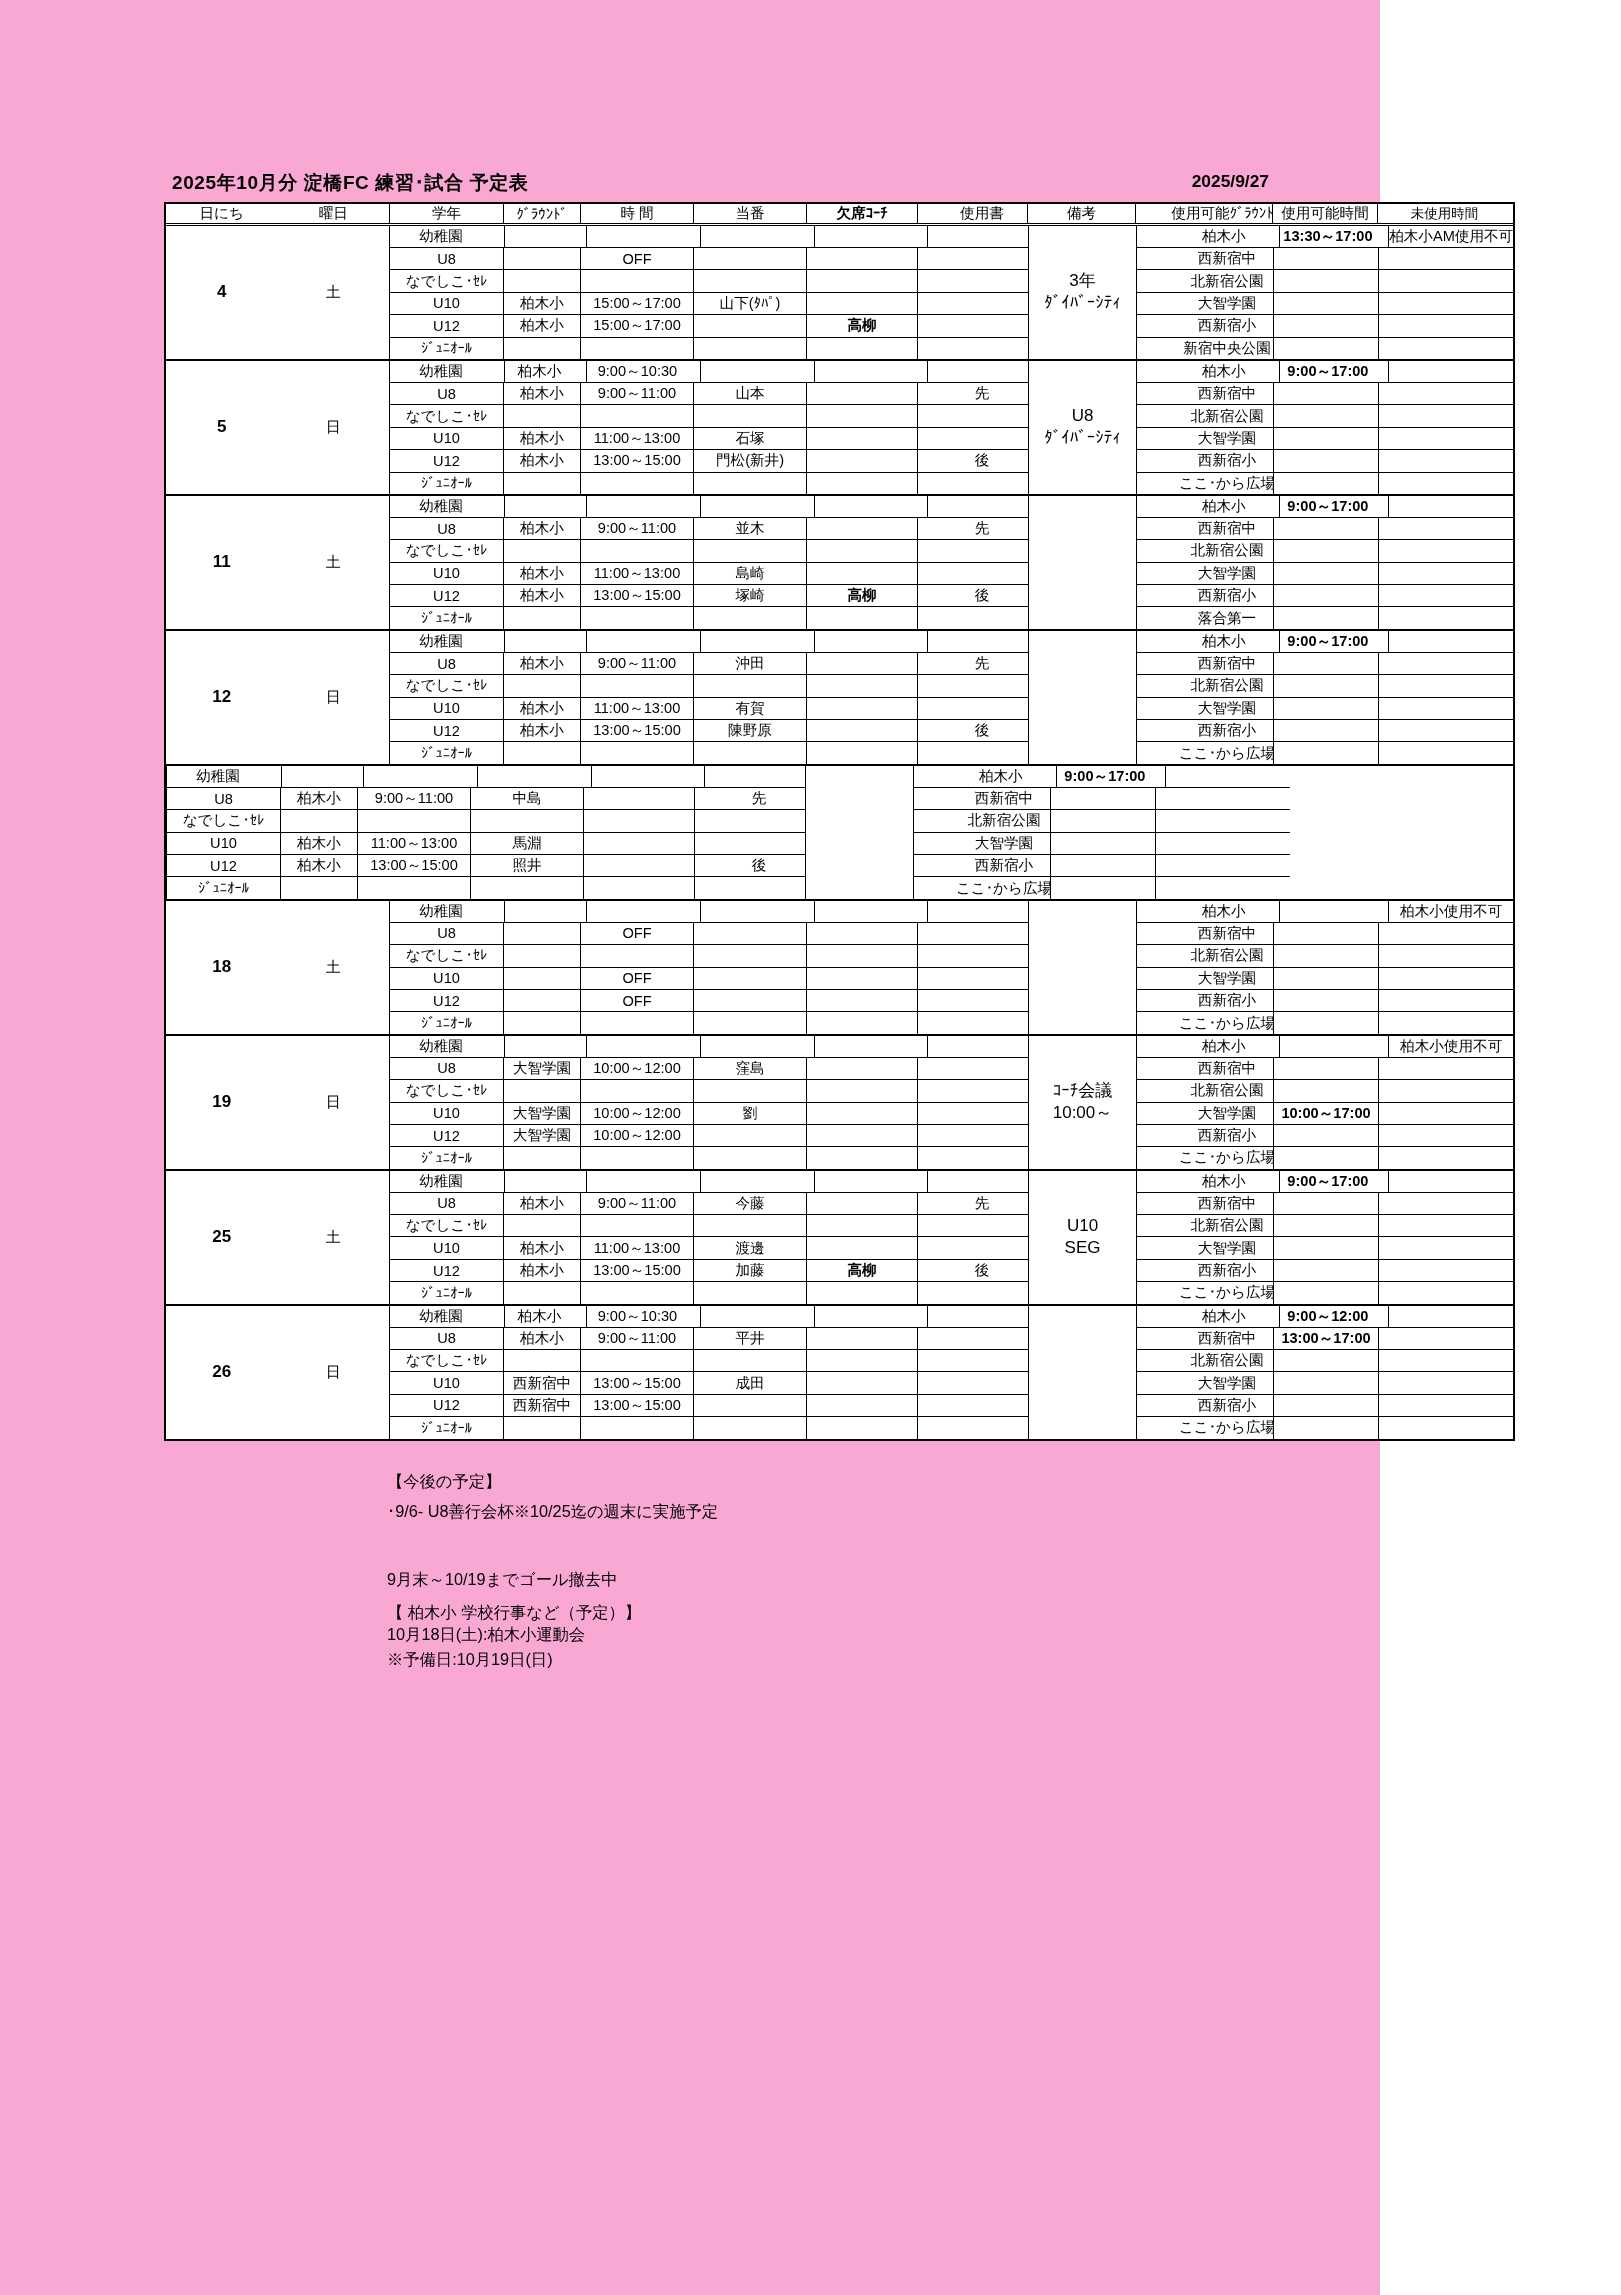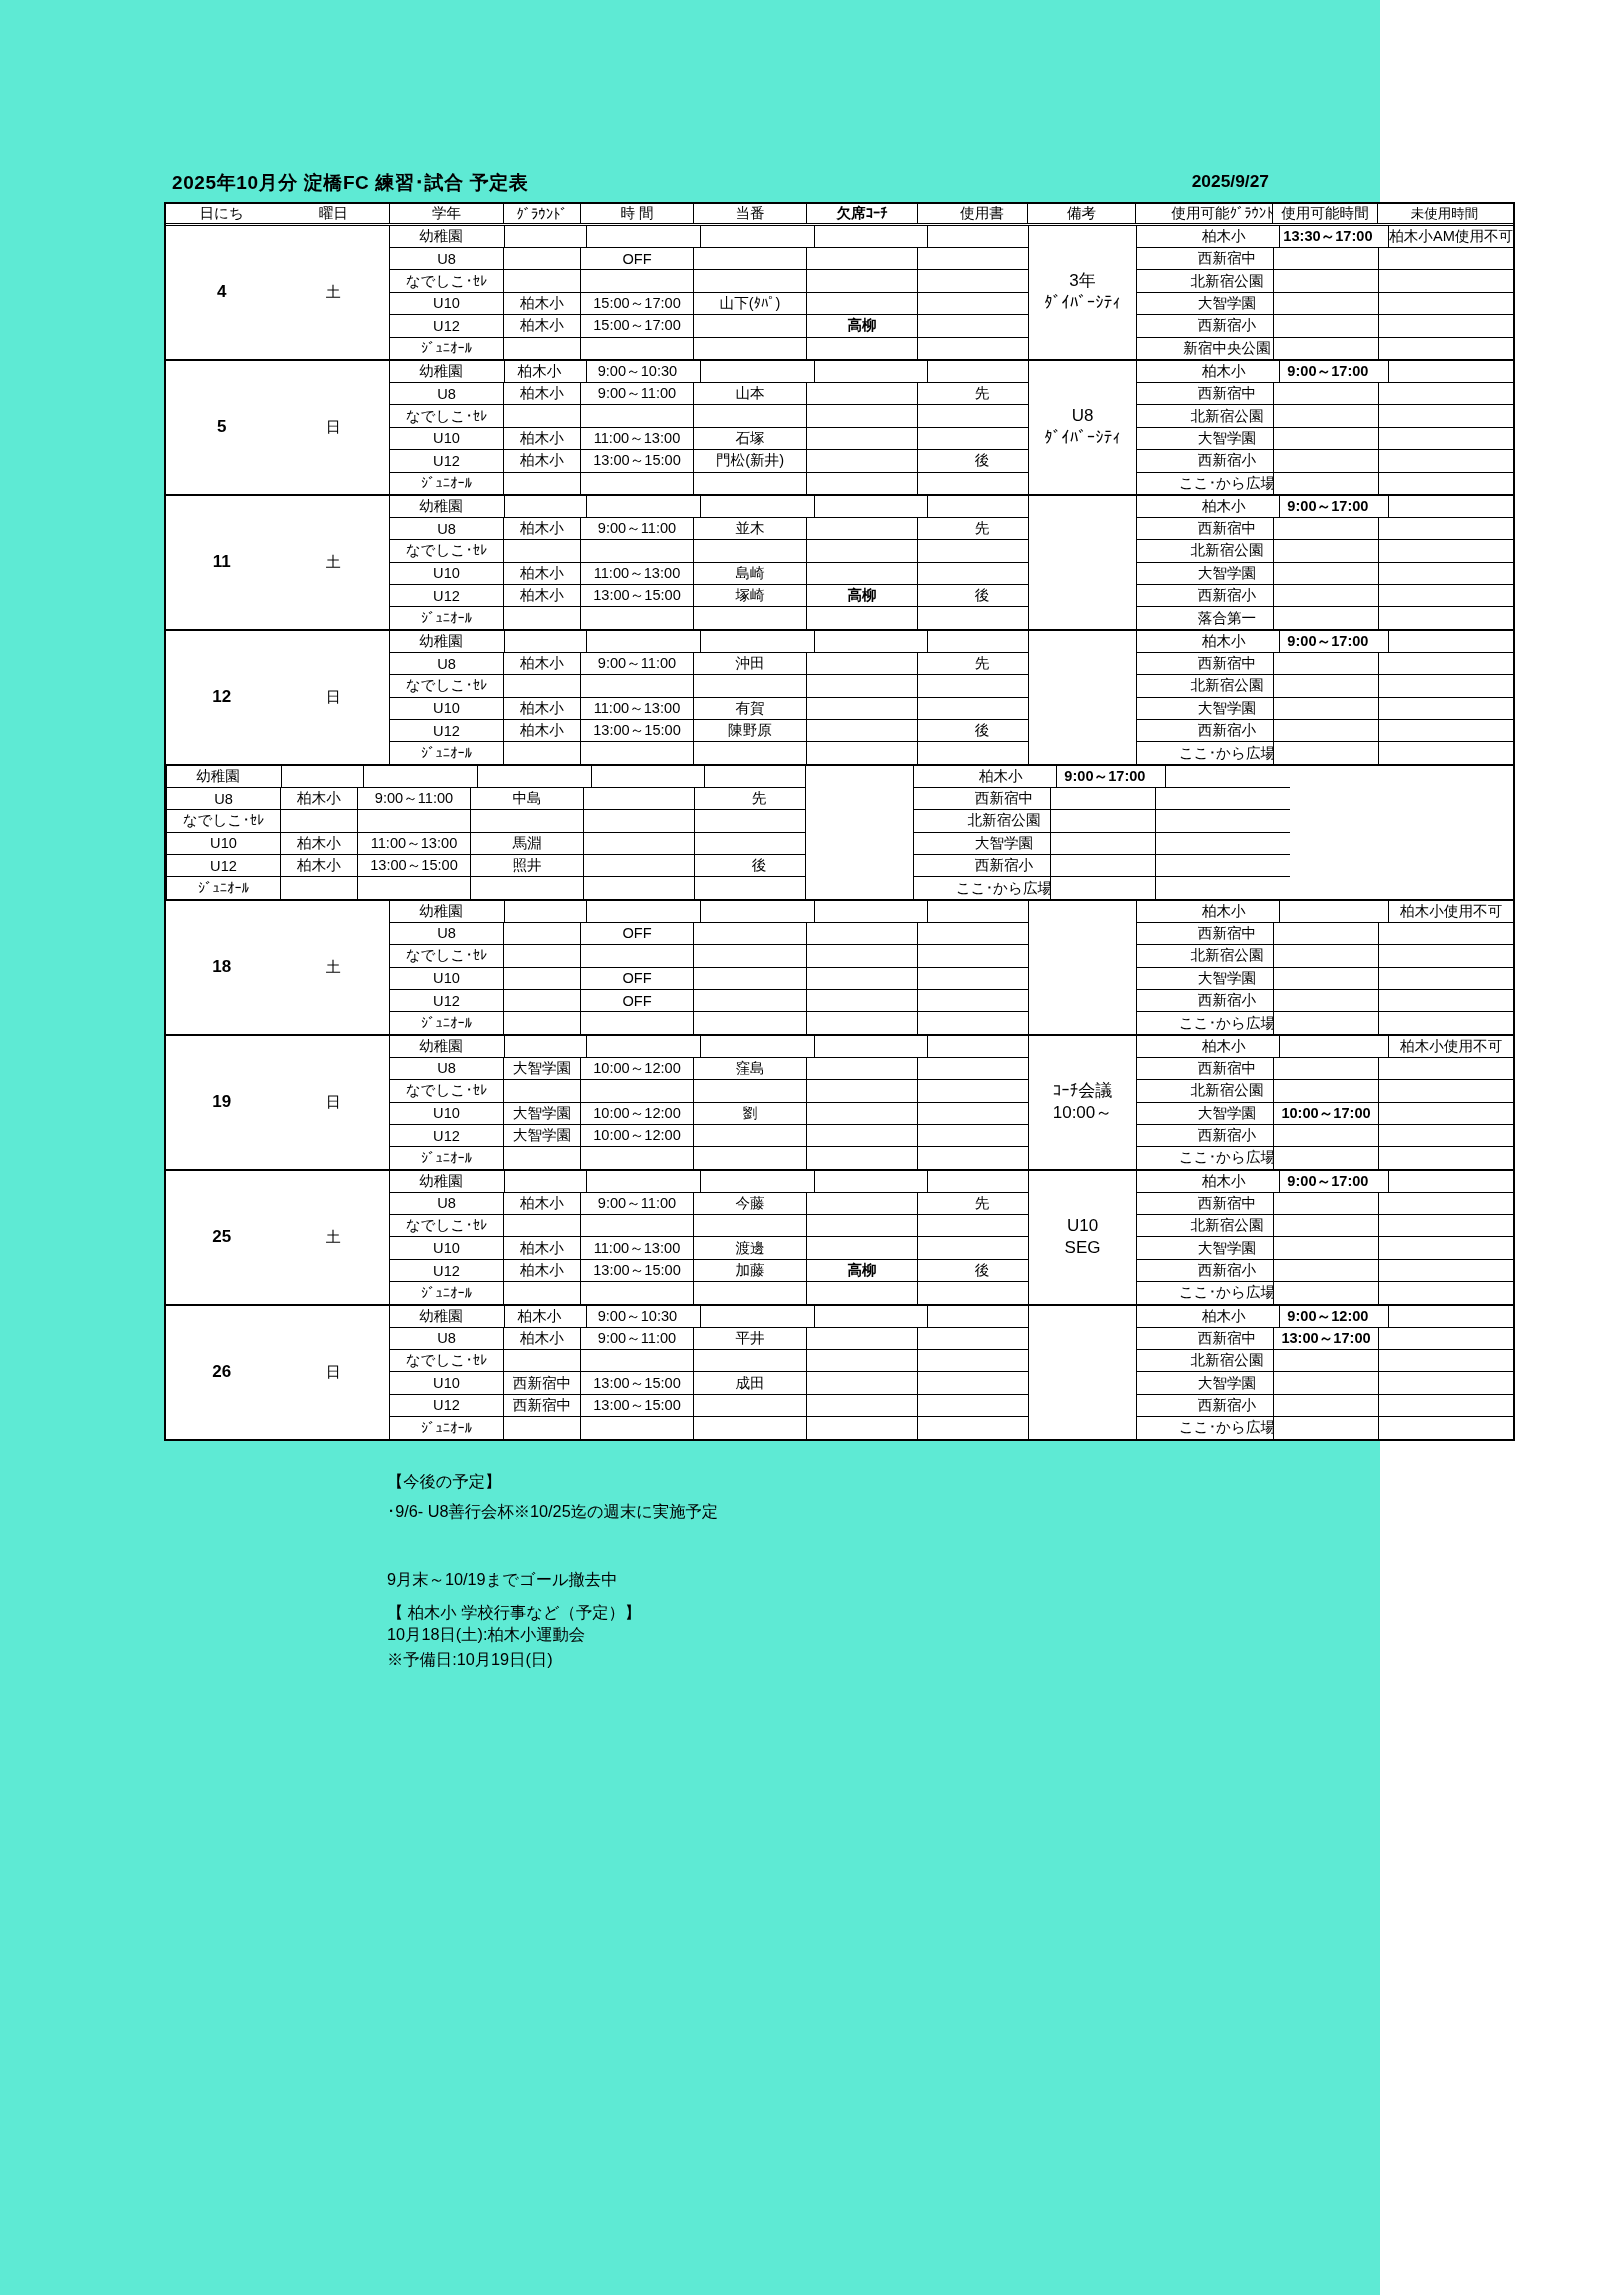--- a/index.html
+++ b/index.html
@@ -1,21 +1,21 @@
 <!DOCTYPE html>
 <html style="font-size:9px"><head>
 <meta charset="utf-8">
 <style>
   * { box-sizing: border-box; margin: 0; padding: 0; }
   html, body { background: #ffffff; }
   .page {
     position: relative;
     width: 1380px;
     height: 2295px;
-    background: #5eead4;
+    background: #f9a8d4;
     color: #000000;
     font-family: "Liberation Sans", sans-serif;
   }
   .title {
     position: absolute;
     left: 172px;
     top: 170px;
     font-size: 19px;
     font-weight: bold;
     letter-spacing: 0.6px;

